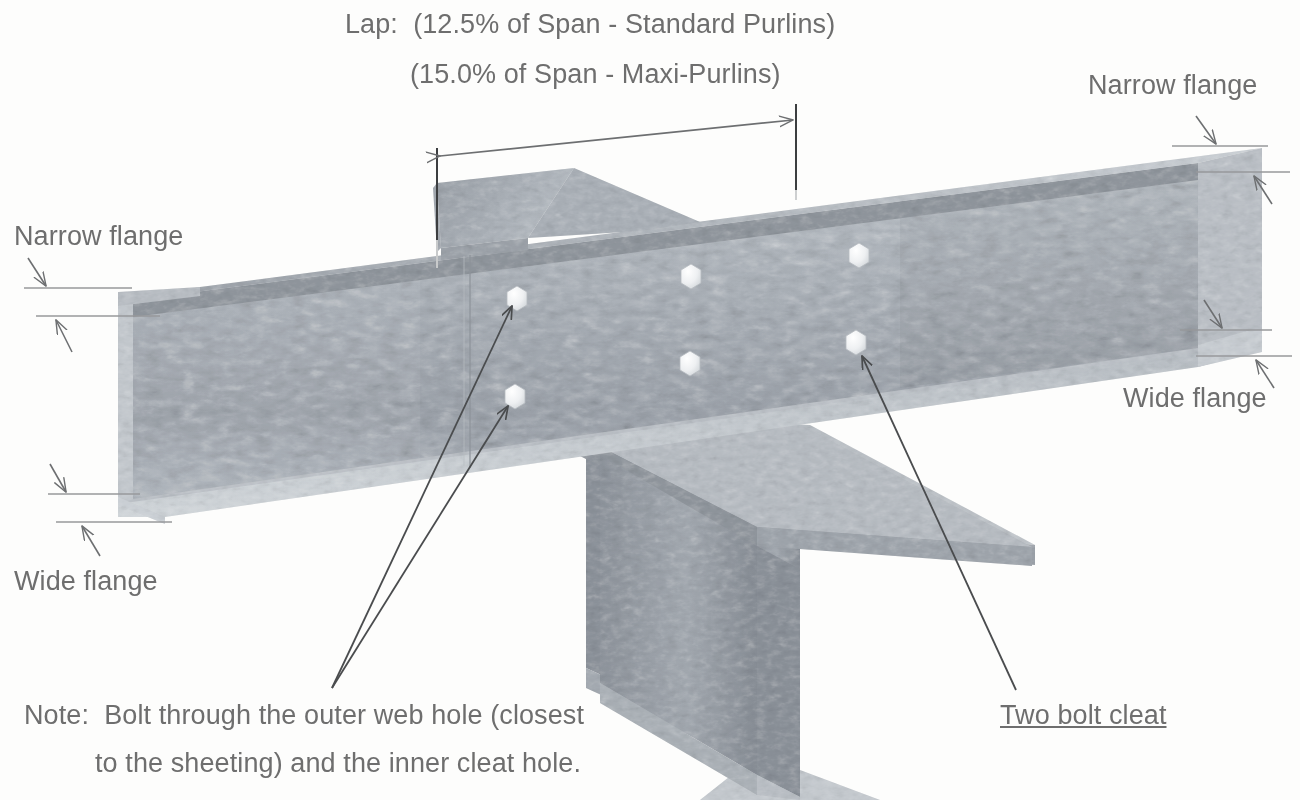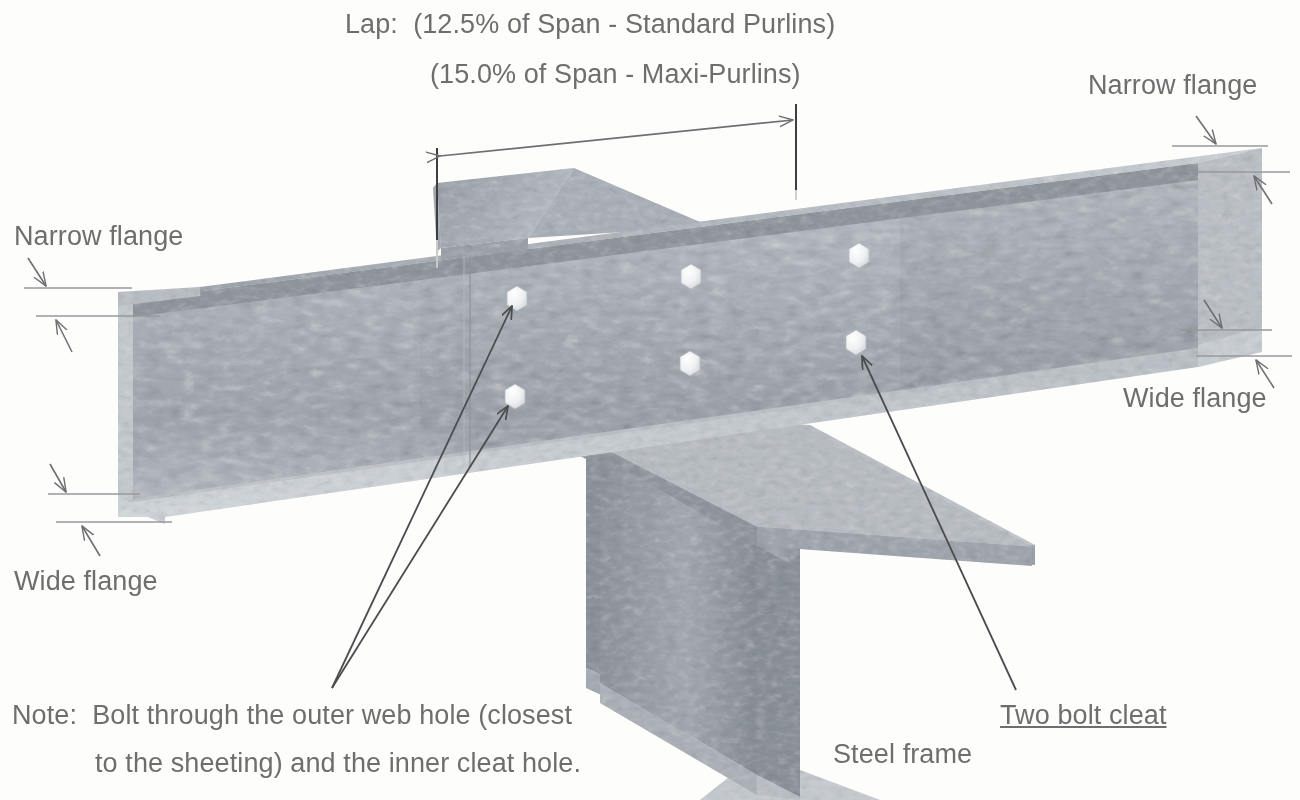--- a/index.html
+++ b/index.html
@@ -15,26 +15,26 @@
   #stage svg{position:absolute;left:0;top:0;}
   .lbl{
     position:absolute;
     color:#6e6e6e;
     font-size:27px;
     line-height:37px;
     white-space:pre;
     letter-spacing:.1px;
   }
   #lap-caption{left:345px;top:6px;}
-  #lap-line2{left:410px;top:56px;margin-left:20px;}
+  #lap-line2{left:410px;top:56px;}
   #nf-left{left:14px;top:218px;}
   #wf-left{left:14px;top:563px;}
   #nf-right{left:1088px;top:67px;}
   #wf-right{left:1123px;top:380px;}
-  #note-block{left:12px;top:697px;}
+  #note-block{left:24px;top:697px;}
   #note-line2{left:95px;top:745px;}
   #steel-frame{left:833px;top:736px;}
   #two-bolt{left:1000px;top:697px;text-decoration:underline;}
 </style>
 </head>
 <body>
 
 <div id="stage">
 
   <svg width="1300" height="800" viewBox="0 0 1300 800">
@@ -279,16 +279,15 @@
 
   <div class="lbl" id="nf-left">Narrow flange</div>
   <div class="lbl" id="wf-left">Wide flange</div>
 
   <div class="lbl" id="nf-right">Narrow flange</div>
   <div class="lbl" id="wf-right">Wide flange</div>
 
   <div class="lbl" id="note-block">Note:  Bolt through the outer web hole (closest</div>
   <div class="lbl" id="note-line2">to the sheeting) and the inner cleat hole.</div>
 
-  <div class="lbl" id="steel-frame">Steel frame</div>
   <div class="lbl" id="two-bolt">Two bolt cleat</div>
 
 </div>
 
 </body></html>

